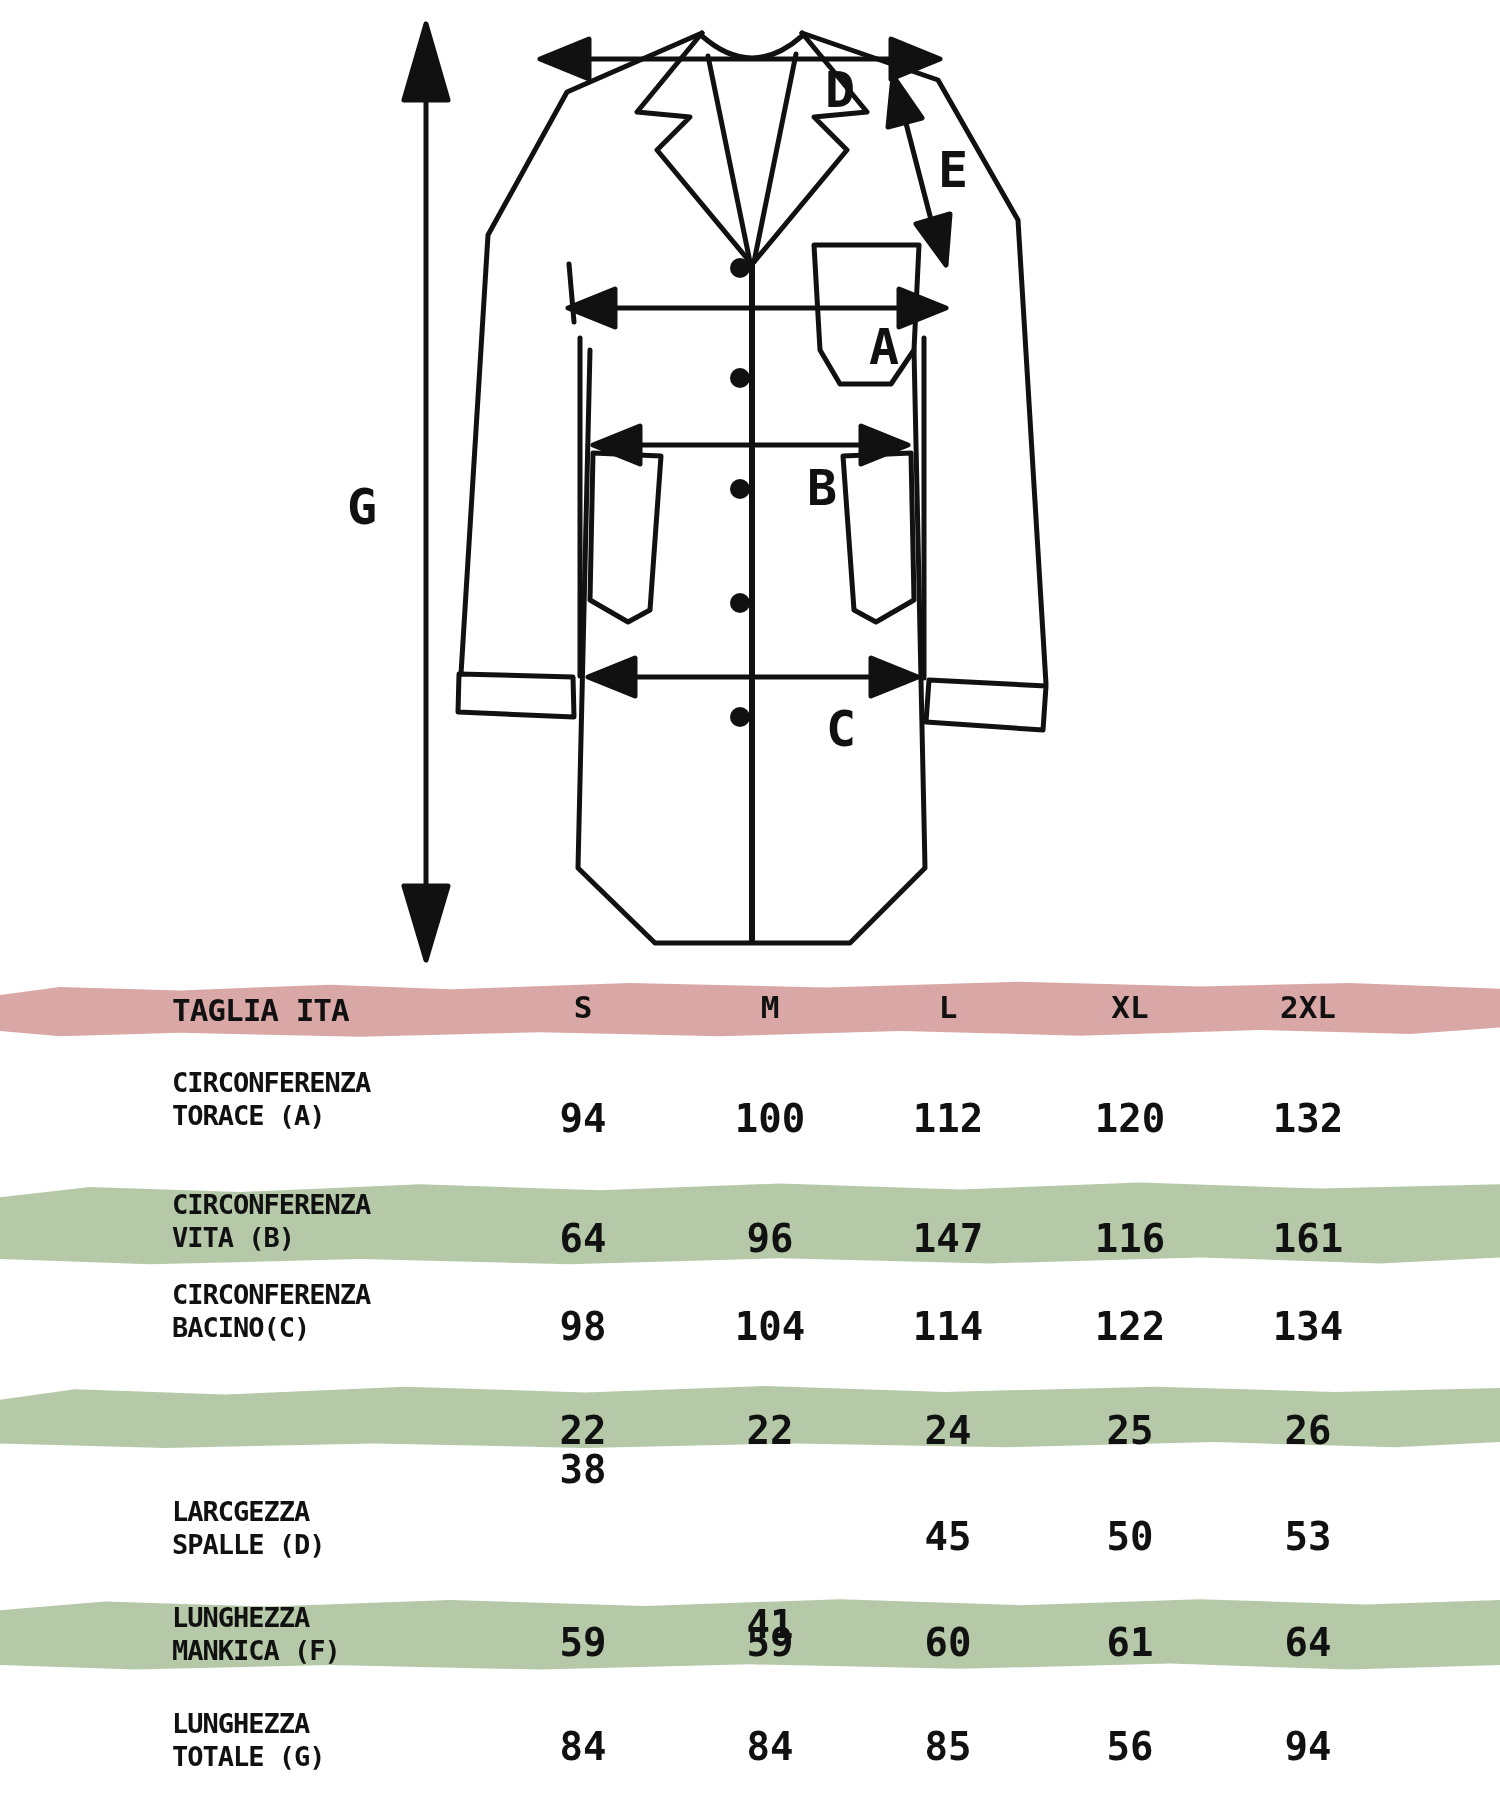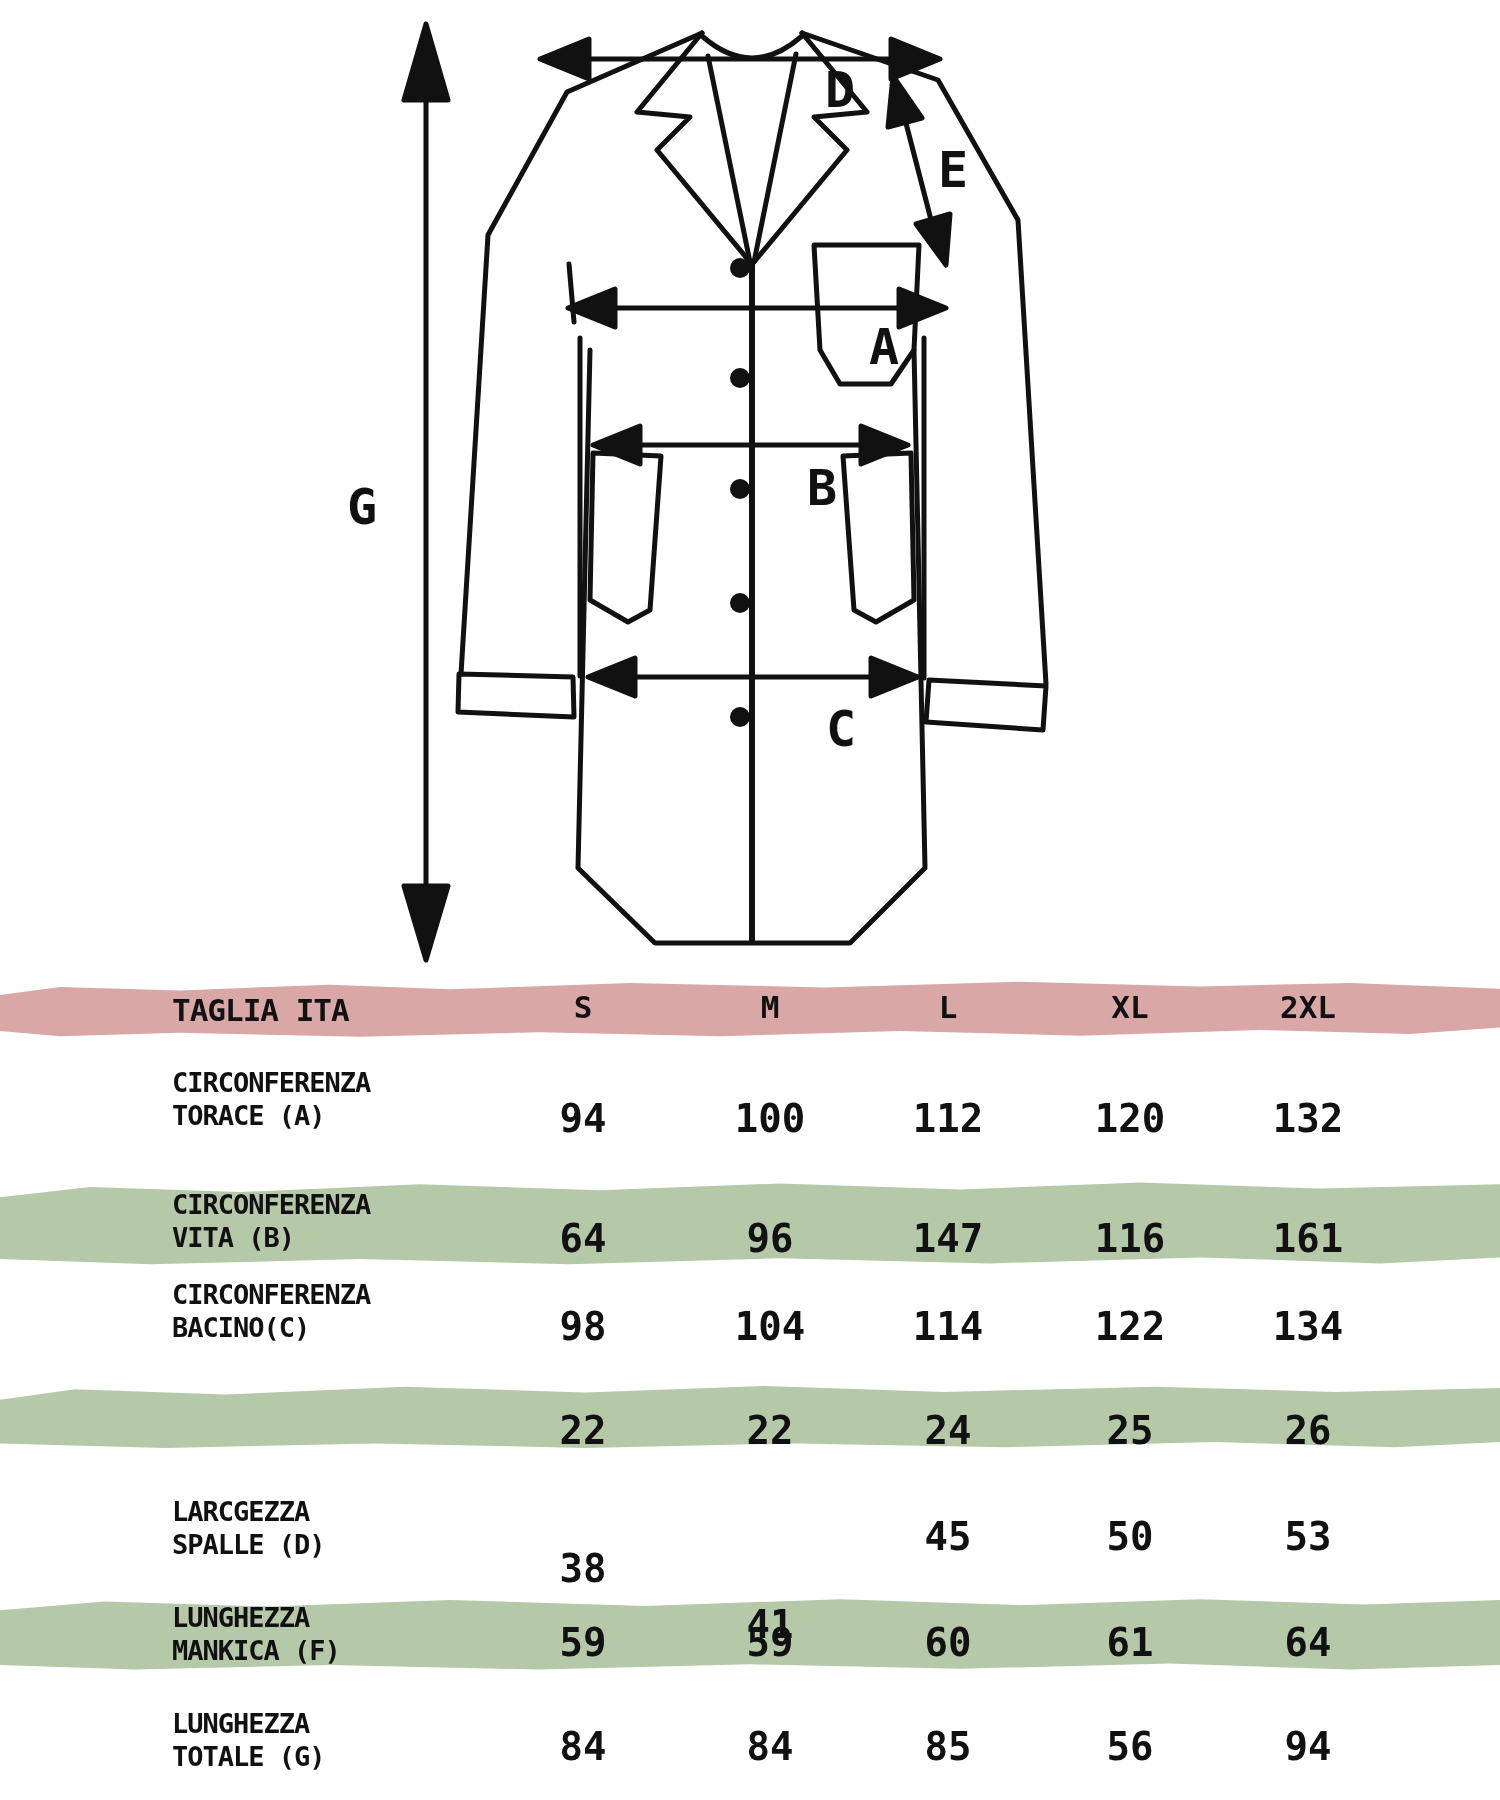--- a/index.html
+++ b/index.html
@@ -166,21 +166,21 @@
   <div class="tcell row-val" style="left:583px;top:1408px;">22</div>
   <div class="tcell row-val" style="left:770px;top:1408px;">22</div>
   <div class="tcell row-val" style="left:948px;top:1408px;">24</div>
   <div class="tcell row-val" style="left:1130px;top:1408px;">25</div>
   <div class="tcell row-val" style="left:1308px;top:1408px;">26</div>
 
   <div class="tcell row-label" style="left:172px;top:1495px;">
     <div>LARCGEZZA</div>
     <div>SPALLE (D)</div>
   </div>
-  <div class="tcell row-val" style="left:583px;top:1546px;">38</div>
+  <div class="tcell row-val" style="left:583px;top:1447px;">38</div>
   <div class="tcell row-val" style="left:770px;top:1602px;">41</div>
   <div class="tcell row-val" style="left:948px;top:1514px;">45</div>
   <div class="tcell row-val" style="left:1130px;top:1514px;">50</div>
   <div class="tcell row-val" style="left:1308px;top:1514px;">53</div>
 
   <div class="tcell row-label" style="left:172px;top:1601px;">
     <div>LUNGHEZZA</div>
     <div>MANKICA (F)</div>
   </div>
   <div class="tcell row-val" style="left:583px;top:1620px;">59</div>

